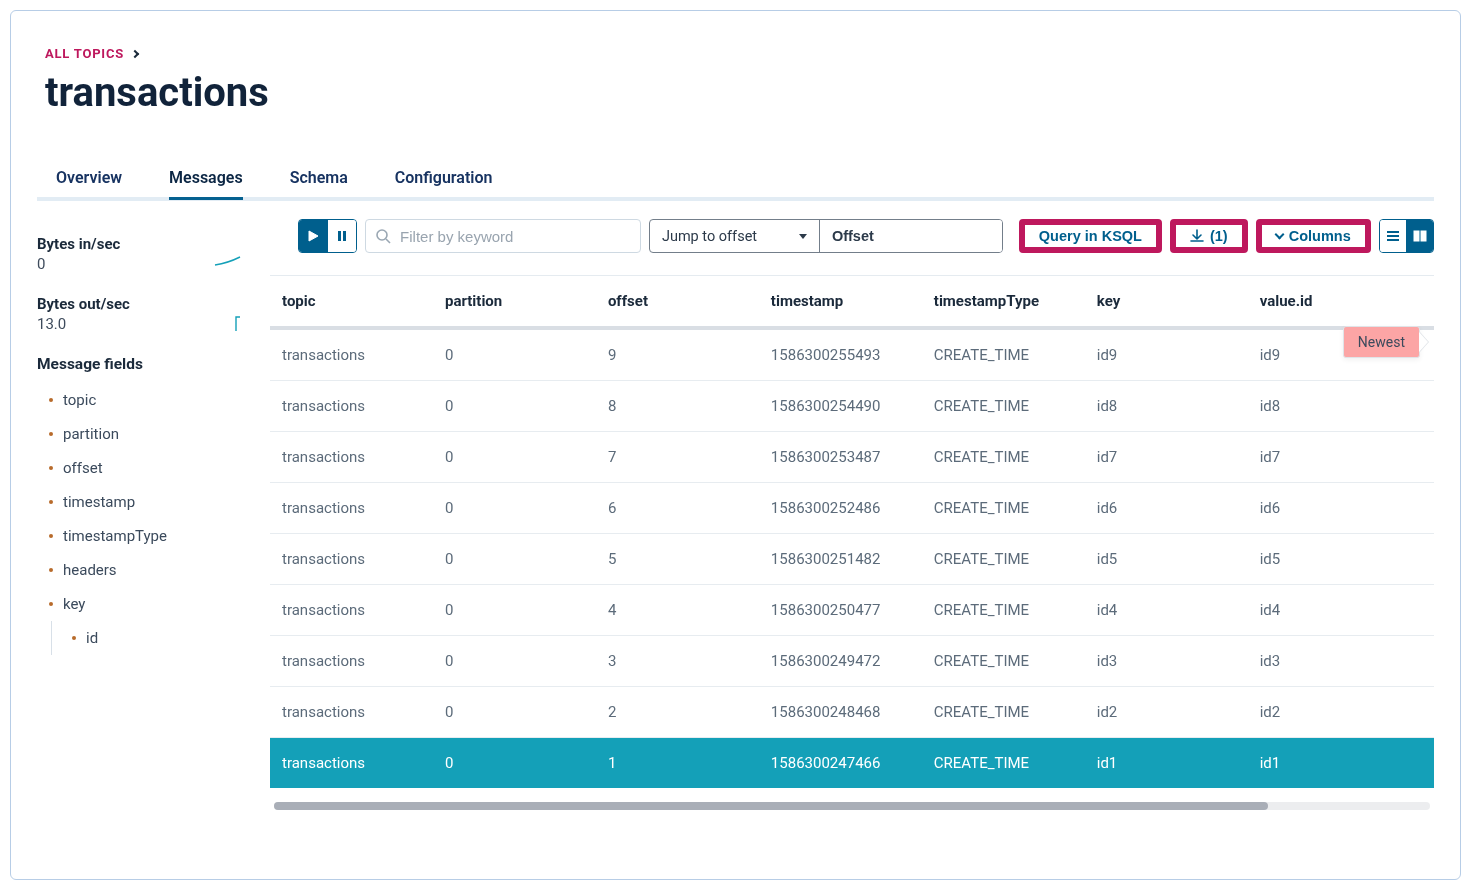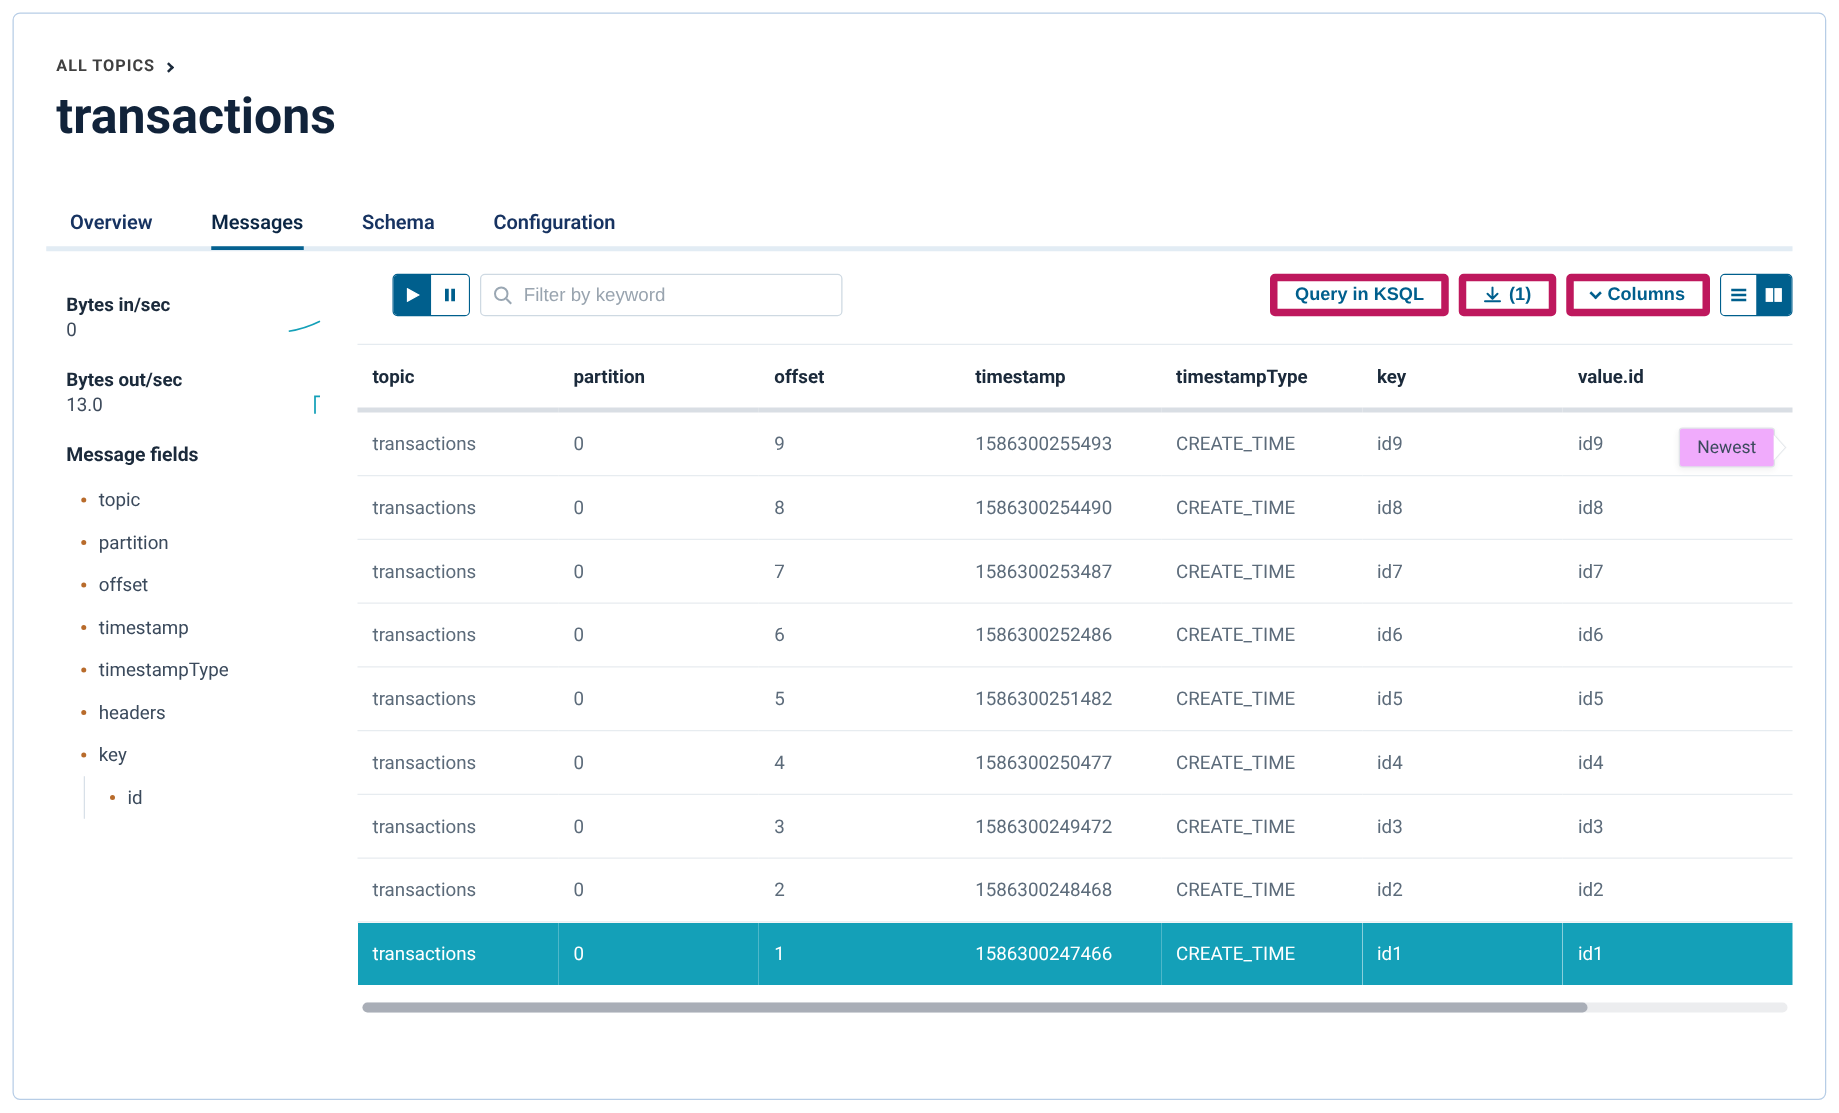--- a/index.html
+++ b/index.html
@@ -19,21 +19,21 @@
     border: 1px solid #b7cde6;
     border-radius: 6px;
     width: 100%;
     min-height: 870px;
     padding: 34px 26px 20px 26px;
     position: relative;
   }
   .breadcrumb {
     font-size: 13px;
     letter-spacing: 0.06em;
-    color: #404040;
+    color: #be185d;
     font-weight: 700;
     display: inline-flex;
     align-items: center;
     gap: 6px;
     cursor: pointer;
     padding: 0 8px;
   }
   .chev-right {
     display:inline-block;
     width:6px;height:6px;
@@ -67,21 +67,20 @@
     margin-left: 19px;
   }
   .tab.active {
     color: #0b2644;
     border-bottom: 3px solid #056190;
   }
   .content {
     display:flex;
     margin-top: 18px;
     gap: 18px;
-    margin-left: 16px;
   }
   .sidebar {
     width: 215px;
     flex-shrink: 0;
     padding-top: 16px;
   }
   .metric-label { font-weight: 700; color:#1b2a3b; font-size:15px;}
   .metric-value { color:#3e4b5c; font-size:15px; margin-top:2px;}
   .metric-block { position:relative; margin-bottom: 22px; }
   .spark { position:absolute; right:8px; top:18px; width:30px; height:20px;}
@@ -276,23 +275,23 @@
   }
   .scroll-thumb {
     position:absolute; left:0; top:0;
     height:8px; width: 86%;
     background:#a9aeb7;
     border-radius:6px;
   }
   .newest-tag {
     position:absolute;
     right: 14px;
-    top: 66px;
+    top: 50px;
     z-index: 5;
-    background:#f0abfc;
+    background:#fca5a5;
     border:1px solid #e0e4e8;
     box-shadow: 0 2px 5px rgba(0,0,0,0.06);
     padding: 7px 14px;
     font-size:14px;
     color:#3b4a5c;
     border-radius:3px;
   }
   .newest-tag::after {
     content:"";
     position:absolute;
@@ -391,20 +390,27 @@
                   <rect x="7" y="1" width="3" height="10" fill="#005f8d"></rect>
                 </svg>
             </div>
           </div>
           <div class="search-wrap">
             <svg class="search-icon-svg" width="16" height="16" viewBox="0 0 16 16" fill="none">
                 <circle cx="7" cy="7" r="5" stroke="#9aa7b3" stroke-width="1.6"></circle>
                 <line x1="11" y1="11" x2="15" y2="15" stroke="#9aa7b3" stroke-width="1.6"></line>
               </svg>
             <input class="search-input" placeholder="Filter by keyword" style="">
+          </div>
+          <div class="jump-group">
+            <div class="jump-select">
+              <span>Jump to offset</span>
+              <span class="caret-down"></span>
+            </div>
+            <input class="offset-input" placeholder="Offset" style="">
           </div>
           <div class="tb-spacer"></div>
           <button class="outline-btn">Query in KSQL</button>
           <button class="outline-btn">
             <svg class="download-icon" viewBox="0 0 14 14" fill="none">
                 <path d="M7 1 L7 9 M3 6 L7 10 L11 6 M1 12 L13 12" stroke="#005f8d" stroke-width="1.6" stroke-linecap="round" stroke-linejoin="round"></path>
               </svg>
             <span>(1)</span>
           </button>
           <button class="outline-btn">

